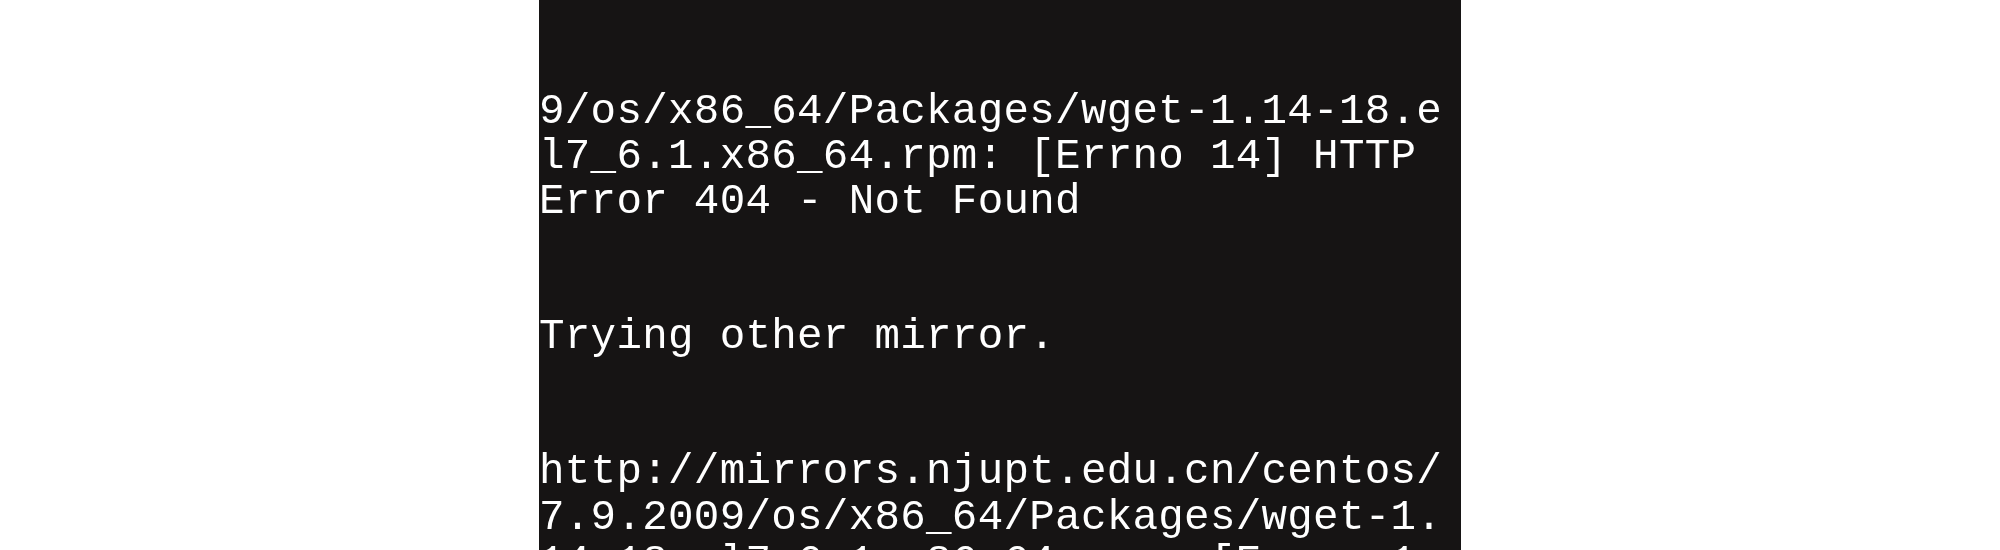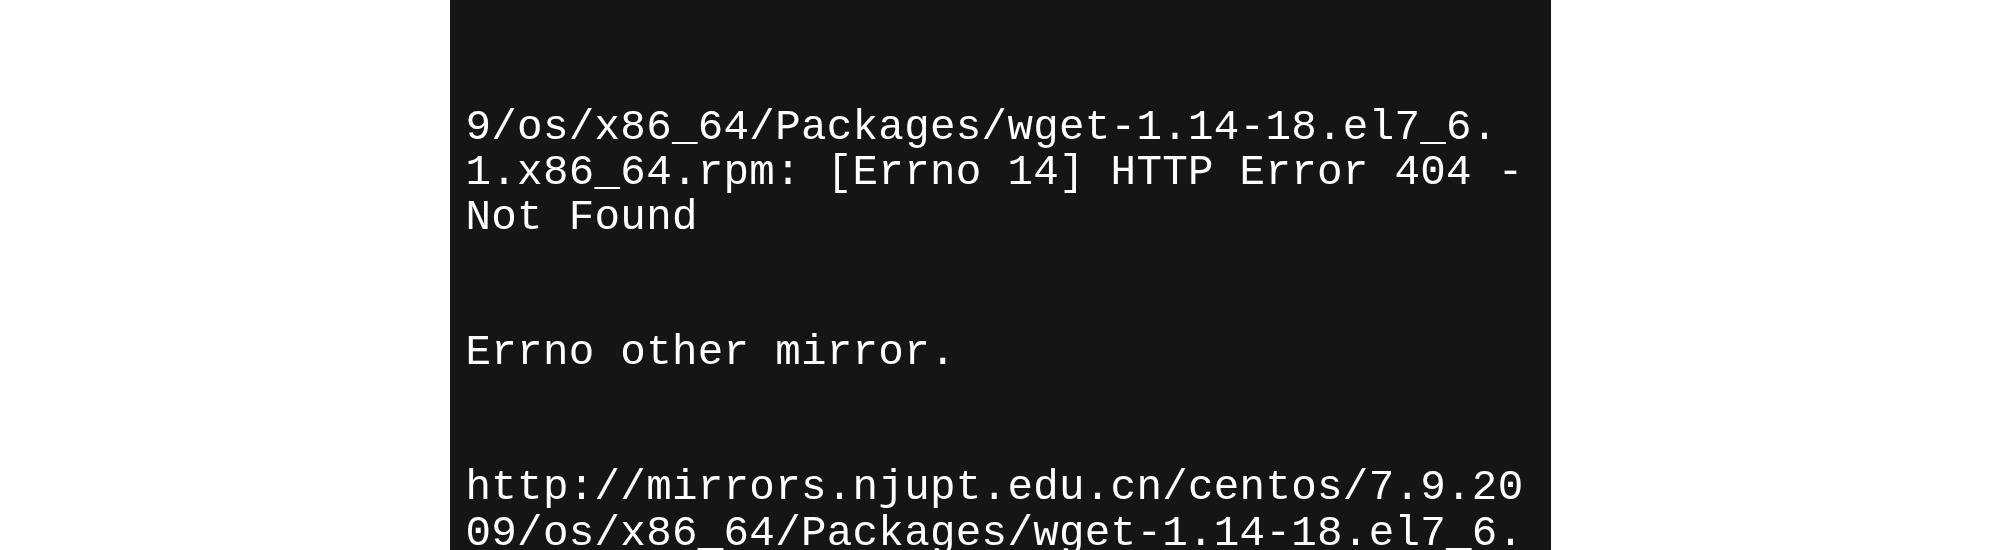--- a/index.html
+++ b/index.html
@@ -16,32 +16,32 @@
       align-items: flex-start;
     }
     .terminal {
       background-color: #161414;
       color: #ffffff;
       font-family: "SF Mono", "Menlo", "Monaco", "Consolas", "Courier New", monospace;
       font-size: 42.5px;
       line-height: 1.06;
       white-space: pre-wrap;
       word-break: break-all;
-      width: 1101px;
+      width: 922px;
       height: 550px;
       overflow: hidden;
-      padding: 16px;
+      padding: 0;
       letter-spacing: 0.3px;
     }
     .terminal-line {
       display: block;
     }
   </style>
 </head>
 <body>
 
 <div class="terminal">
   <span class="terminal-line">9/os/x86_64/Packages/wget-1.14-18.el7_6.1.x86_64.rpm: [Errno 14] HTTP Error 404 - Not Found</span>
-  <span class="terminal-line">Errno other mirror.</span>
+  <span class="terminal-line">Trying other mirror.</span>
   <span class="terminal-line">http://mirrors.njupt.edu.cn/centos/7.9.2009/os/x86_64/Packages/wget-1.14-18.el7_6.1.x86_64.rpm: [Errno 14] HTTP Error 412 - Precondition Failed</span>
   
   
 </div>
 
 </body></html>

